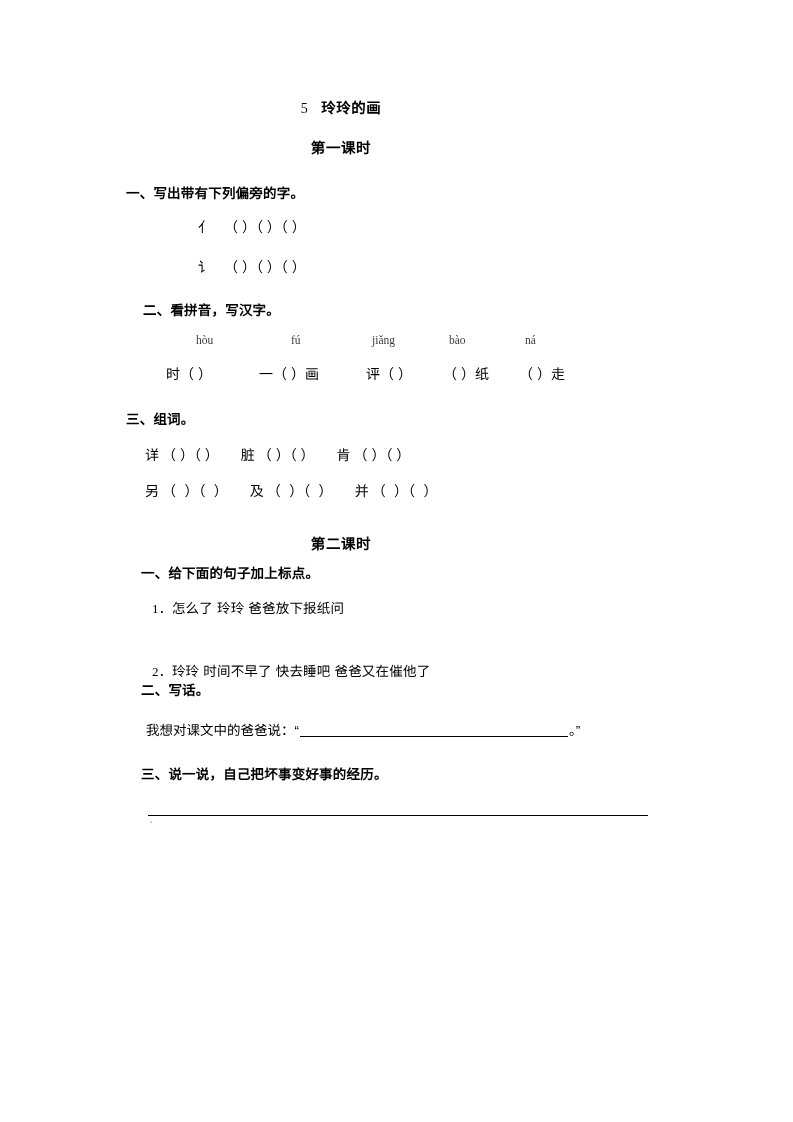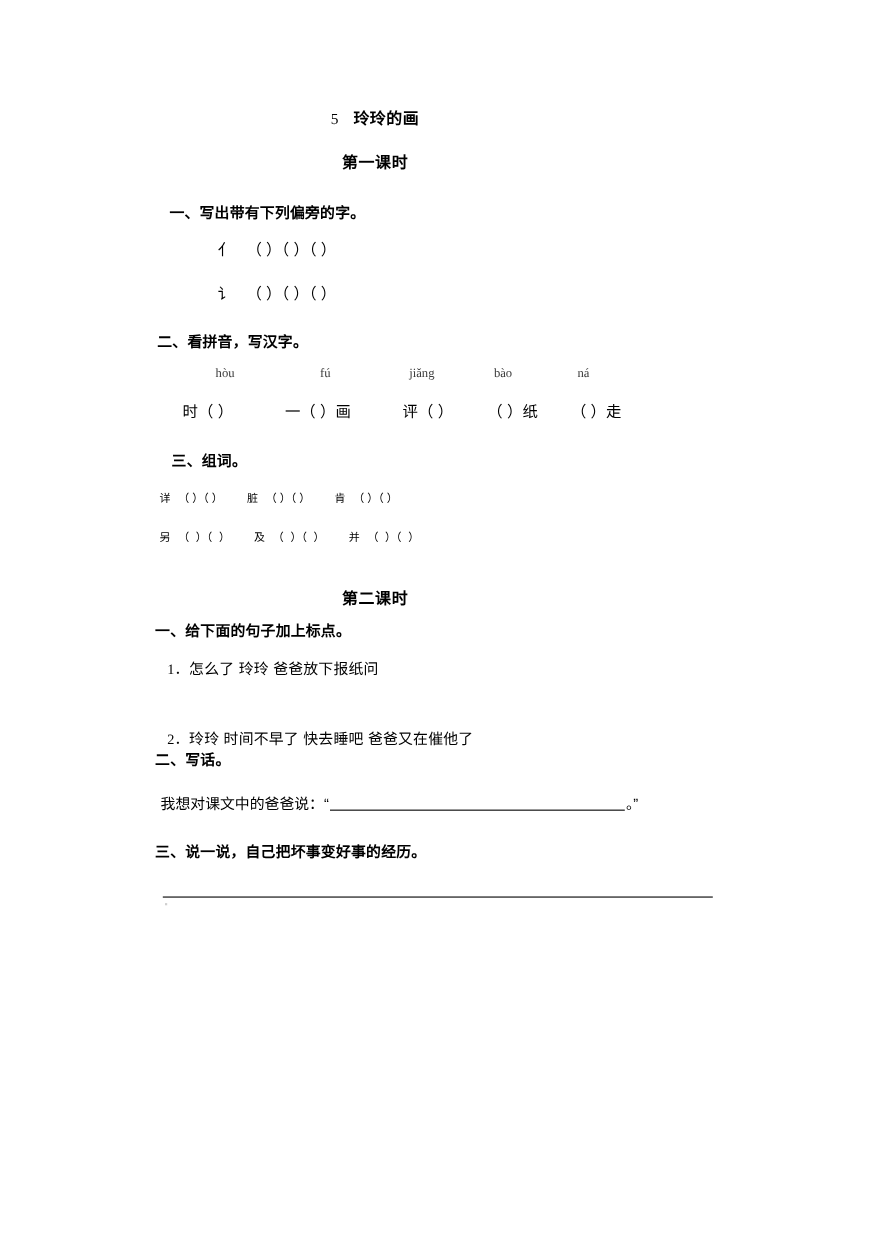--- a/index.html
+++ b/index.html
@@ -100,21 +100,21 @@
     white-space: nowrap;
   }
   .hanzi-line span.cell {
     position: absolute;
     top: 0;
   }
 
   
   .zuci-row {
     position: absolute;
-    font-size: 10px;
+    font-size: 14px;
     white-space: nowrap;
   }
   .zuci-row .grp {
     display: inline-block;
   }
   .zuci-row .grp .ch {
     display: inline-block;
     min-width: 17px;
   }
   .zuci-row .par {
@@ -170,21 +170,21 @@
 <body>
 
 <div class="page">
 
   <div class="doc-title">
     <span class="num">5</span><span class="gap"></span><span>玲玲的画</span>
   </div>
 
   <div class="period-title" id="period1">第一课时</div>
 
-  <div class="sec-head" style="left:154px; top:182px;">一、写出带有下列偏旁的字。</div>
+  <div class="sec-head" style="left:126px; top:182px;">一、写出带有下列偏旁的字。</div>
 
   <div class="radical-row" style="left:198px; top:216px;">
     <span class="rad">亻</span><span class="brk">（  ）（  ）（  ）</span>
   </div>
 
   <div class="radical-row" style="left:198px; top:256px;">
     <span class="rad">讠</span><span class="brk">（  ）（  ）（  ）</span>
   </div>
 
   <div class="sec-head" style="left:143px; top:299px;">二、看拼音，写汉字。</div>
@@ -198,21 +198,21 @@
   </div>
 
   <div class="hanzi-line" style="left:0px; top:363px; width:793px; height:20px;">
     <span class="cell" style="left:166px;">时（    ）</span>
     <span class="cell" style="left:259px;">一（    ）画</span>
     <span class="cell" style="left:366px;">评（    ）</span>
     <span class="cell" style="left:443px;">（    ）纸</span>
     <span class="cell" style="left:519px;">（    ）走</span>
   </div>
 
-  <div class="sec-head" style="left:156px; top:408px;">三、组词。</div>
+  <div class="sec-head" style="left:126px; top:408px;">三、组词。</div>
 
   <div class="zuci-row" style="left:145px; top:444px;">
     <span class="grp"><span class="ch">详</span><span class="par">（    ）（    ）</span></span><span class="sp"></span><span class="grp"><span class="ch">脏</span><span class="par">（    ）（    ）</span></span><span class="sp"></span><span class="grp"><span class="ch">肯</span><span class="par">（    ）（    ）</span></span>
   </div>
 
   <div class="zuci-row" style="left:145px; top:480px;font-family:Liberation Mono, monospace;">
     <span class="grp"><span class="ch">另</span><span class="par">（    ）（    ）</span></span><span class="sp"></span><span class="grp"><span class="ch">及</span><span class="par">（    ）（    ）</span></span><span class="sp"></span><span class="grp"><span class="ch">并</span><span class="par">（    ）（    ）</span></span>
   </div>
 
   <div class="period-title" id="period2">第二课时</div>

